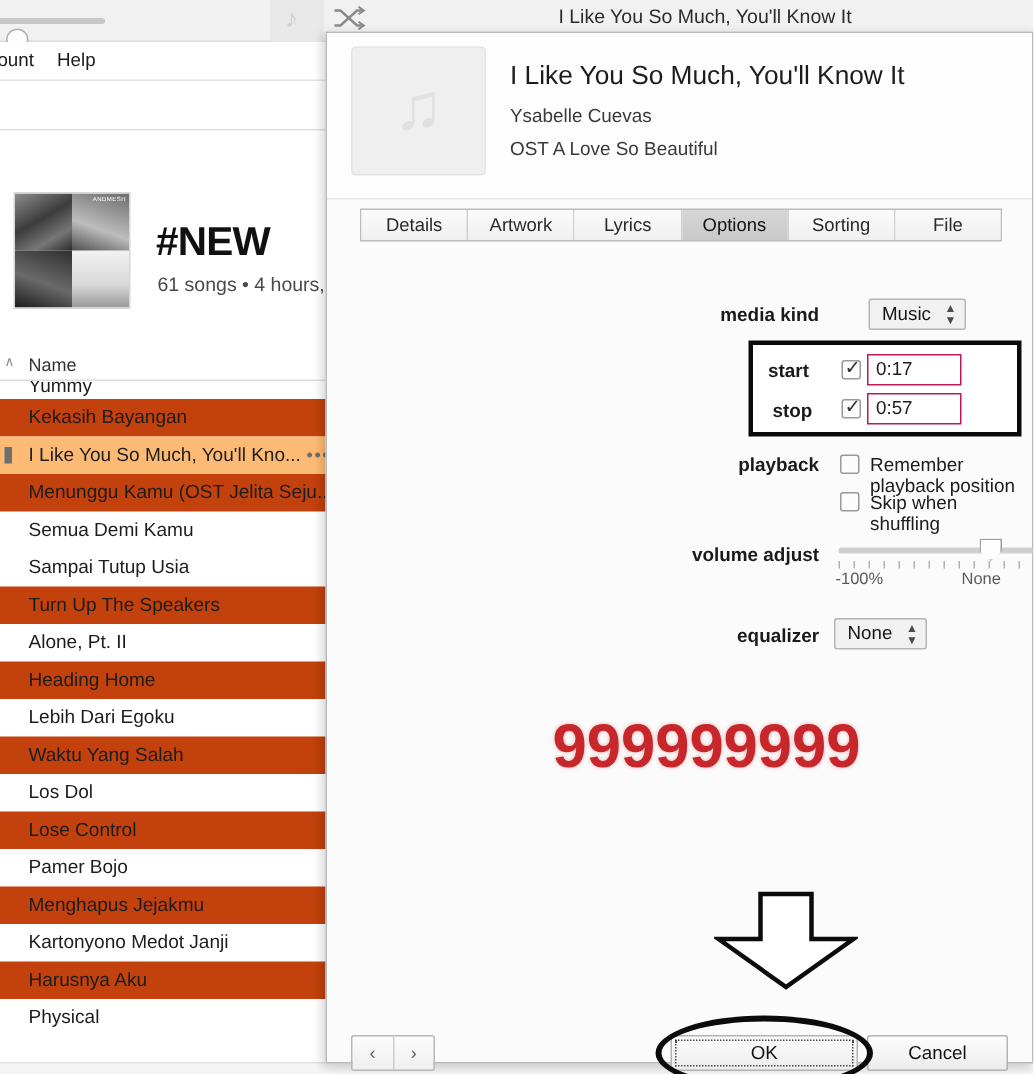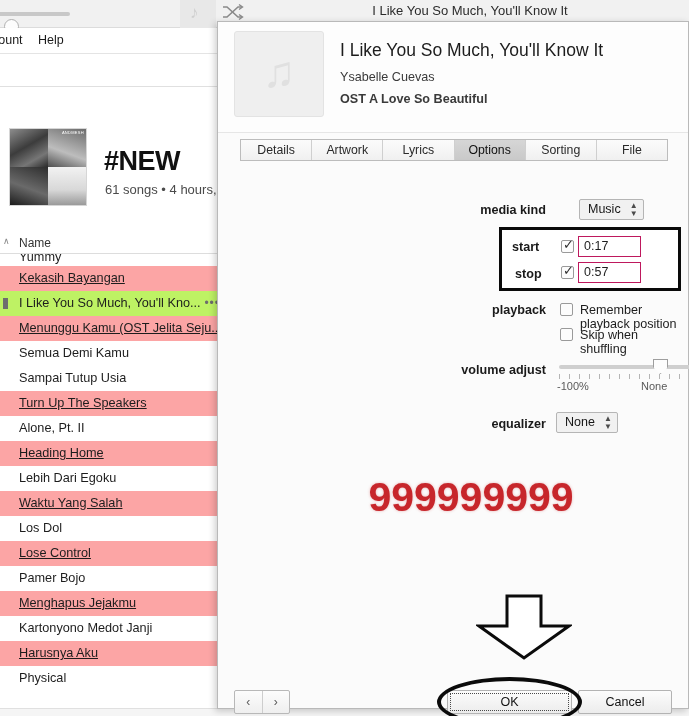--- a/index.html
+++ b/index.html
@@ -104,22 +104,22 @@
   .lh-name  { position: absolute; left: 19px; top: 4px; font-size: 12px; color: #333333; }
   .song-list {
     position: absolute; left: 0; top: 254px; width: 228px; height: 462px;
     overflow: hidden;
   }
   .song-row {
     position: relative; height: 25px; line-height: 25px;
     padding-left: 19px; font-size: 12.7px; color: #1d1d1d;
     white-space: nowrap; overflow: hidden;
   }
-  .song-row.alt { background: #fca5a5; text-decoration: underline; }
-  .song-row.sel { background: #bef264; }
+  .song-row.alt { background: #c2410c; }
+  .song-row.sel { background: #fdba74; }
   .song-row.clip { height: 12px; line-height: 6px; overflow: hidden; }
   .play-marker {
     position: absolute; left: 3px; top: 7px; width: 5px; height: 11px;
     background: #6e6e6e;
   }
   .row-dots {
     position: absolute; right: 8px; top: 0; font-size: 12px;
     color: #6d6d6d; letter-spacing: 1px;
   }
 
@@ -159,21 +159,21 @@
   .dlg-song {
     position: absolute; left: 122px; top: 18px;
     font-size: 17.5px; color: #1c1c1c; white-space: nowrap;
   }
   .dlg-artist {
     position: absolute; left: 122px; top: 48px;
     font-size: 12.6px; color: #3a3a3a;
   }
   .dlg-album {
     position: absolute; left: 122px; top: 70px;
-    font-size: 12.6px; color: #3a3a3a; font-weight: bold;
+    font-size: 12.6px; color: #3a3a3a;
   }
 
   
   .tabstrip {
     position: absolute; left: 22px; top: 117px; width: 428px; height: 22px;
     display: flex; border: 1px solid #bcbcbc; background: #f6f6f6;
   }
   .tab {
     flex: 1; text-align: center; font-size: 12.3px; color: #2a2a2a;
     line-height: 20px; border-right: 1px solid #cfcfcf;

